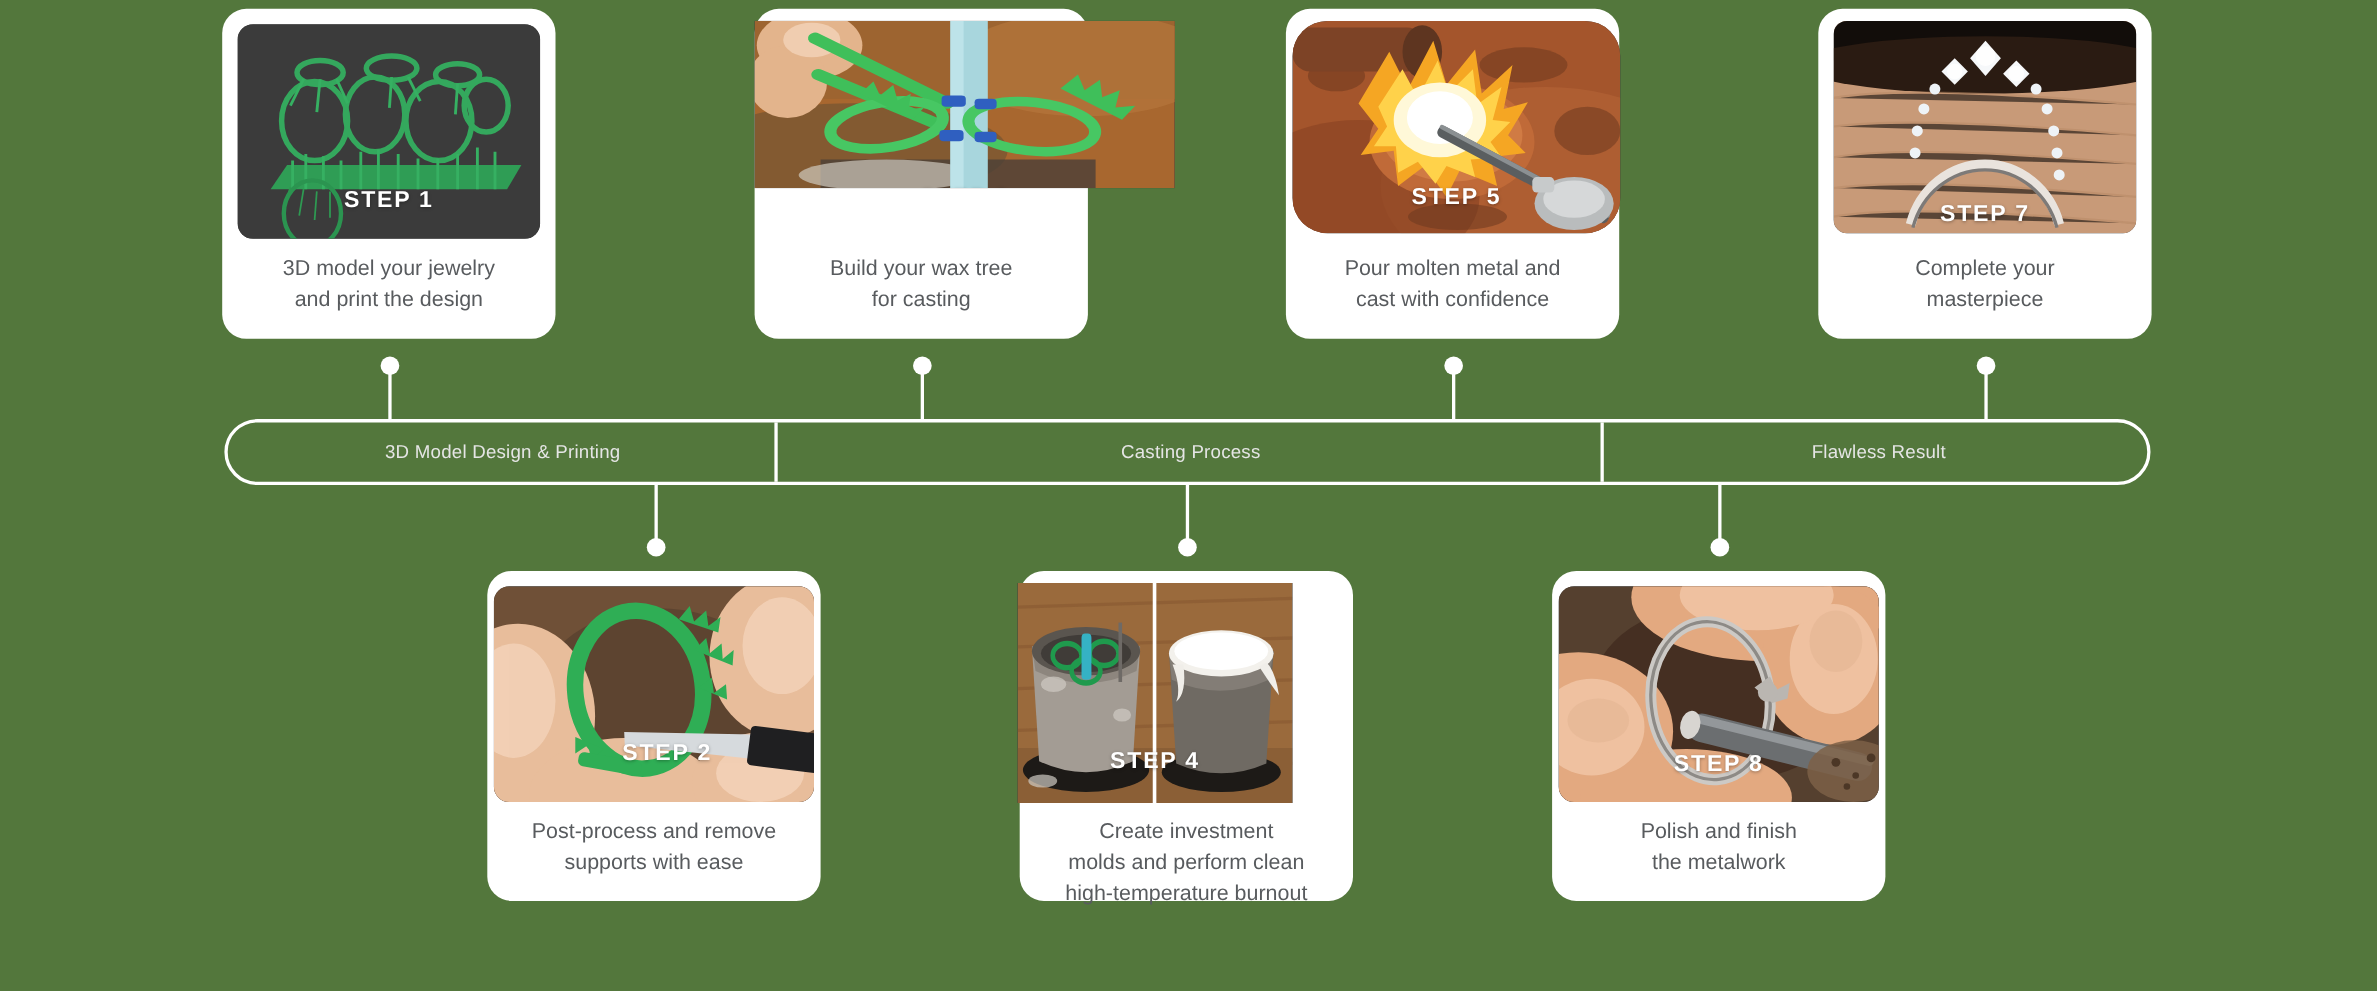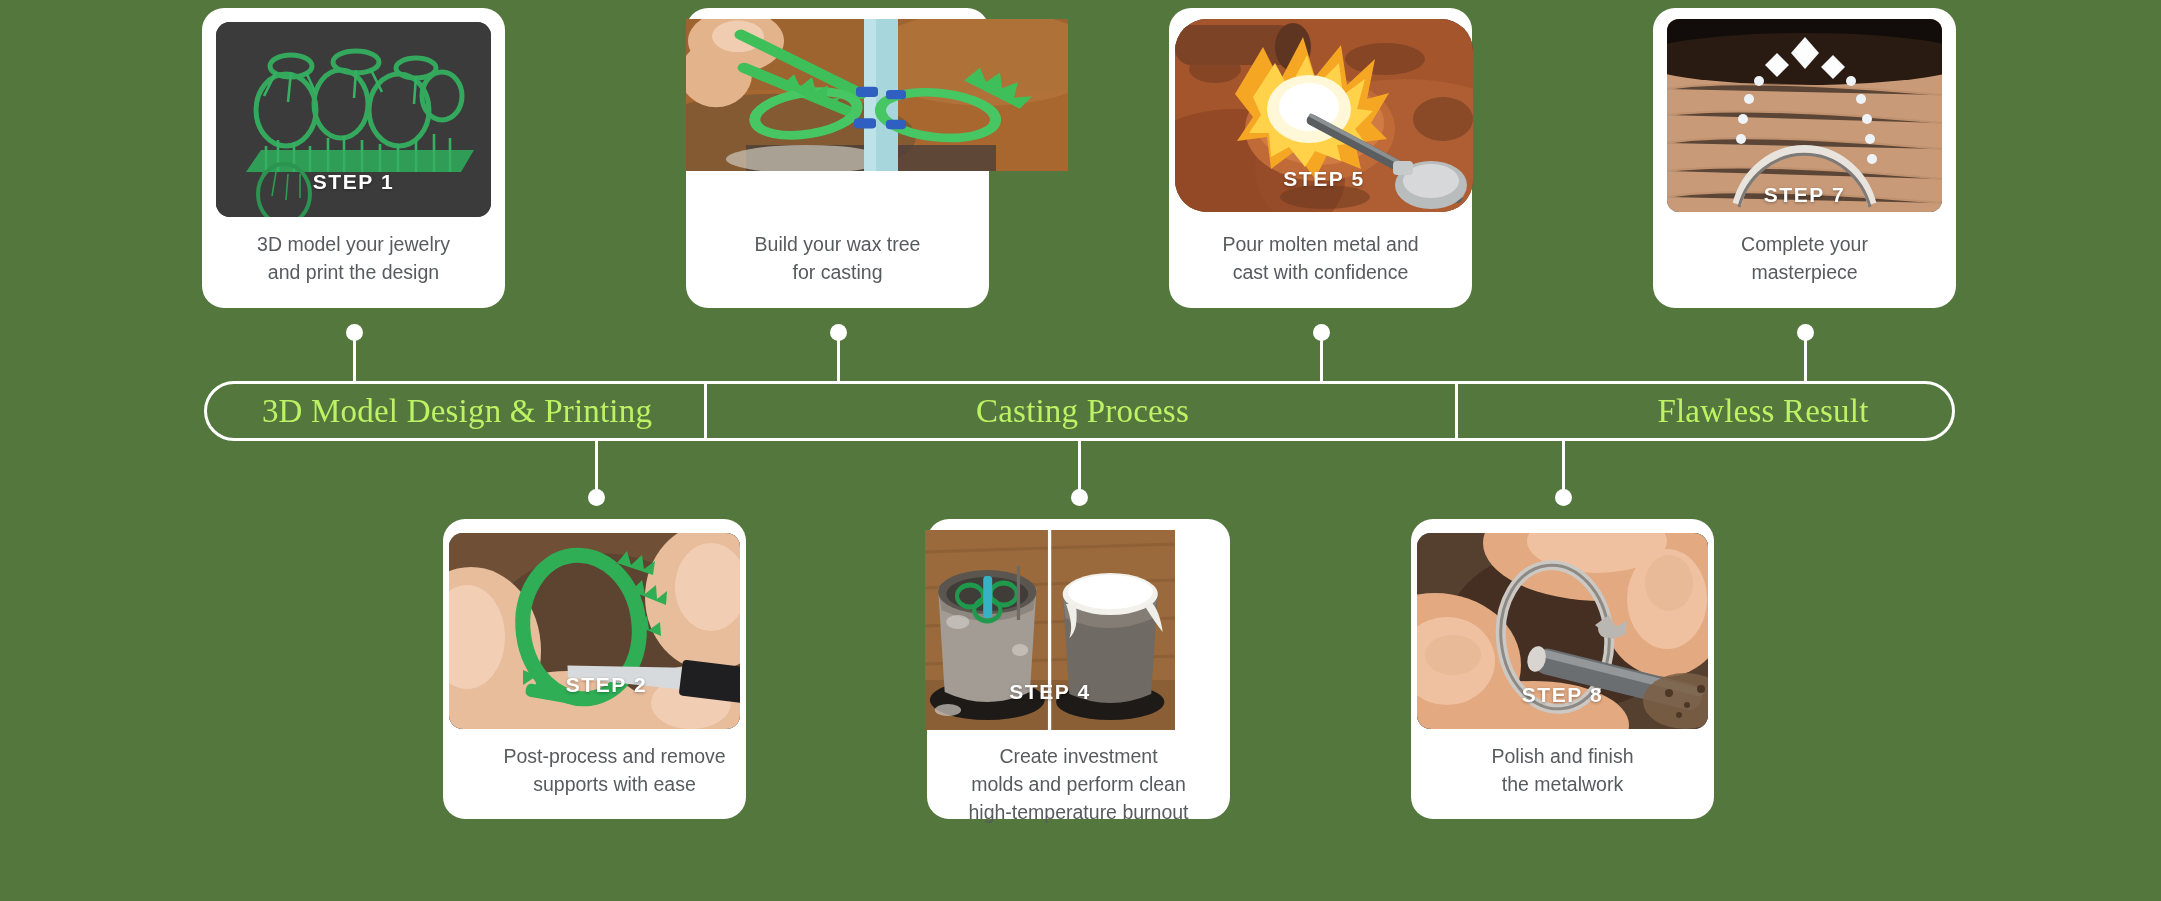--- a/index.html
+++ b/index.html
@@ -76,23 +76,23 @@
   .phase-seg {
     position: absolute;
     top: 0;
     height: 100%;
     display: flex;
     align-items: center;
     justify-content: center;
     box-sizing: border-box;
   }
   .phase-seg .phase-label {
-    color: #bef264;
-    font-size: 33px;
-    font-family: Liberation Serif, serif;
+    color: #e5e5e5;
+    font-size: 17px;
+    font-family: Liberation Sans, sans-serif;
     letter-spacing: 0.2px;
     white-space: nowrap;
   }
   .phase-divider {
     position: absolute;
     top: 0;
     width: 3px;
     height: 100%;
     background: #ffffff;
   }
@@ -294,21 +294,21 @@
 
   <div id="phase-bar">
     <div class="phase-seg" style="left:0; width:500px;">
       <span class="phase-label">3D Model Design &amp; Printing</span>
     </div>
     <div class="phase-divider" style="left:497px;"></div>
     <div class="phase-seg" style="left:500px; width:751px;">
       <span class="phase-label">Casting Process</span>
     </div>
     <div class="phase-divider" style="left:1248px;"></div>
-    <div class="phase-seg" style="left:1306px; width:500px;">
+    <div class="phase-seg" style="left:1251px; width:500px;">
       <span class="phase-label">Flawless Result</span>
     </div>
   </div>
 
   <div class="conn-line" style="left:353px; top:331px; height:52px;"></div>
   <div class="conn-dot" style="left:346px; top:324px;"></div>
 
   <div class="conn-line" style="left:837px; top:331px; height:52px;"></div>
   <div class="conn-dot" style="left:830px; top:324px;"></div>
 
@@ -354,21 +354,21 @@
           <rect x="78" y="150" width="58" height="13" rx="5" fill="#2fae55" transform="rotate(10 78 150)"></rect>
           <g transform="rotate(7 180 140)">
             <polygon points="118,140 235,128 238,150 120,152" fill="#d6dadd"></polygon>
             <rect x="232" y="120" width="74" height="36" rx="4" fill="#1f1f21"></rect>
             <rect x="300" y="116" width="28" height="44" rx="6" fill="#c9cdd0"></rect>
           </g>
         </svg>
       </div>
       <div class="step-badge" style="top:140px;padding-left:12px;">STEP 2</div>
     </div>
-    <div class="card-caption" style="top:223px;padding-left:20px;">Post-process and remove
+    <div class="card-caption" style="top:223px;">Post-process and remove
 supports with ease</div>
   </div>
 
   <div class="card" style="left:927px; top:519px; width:303px; height:300px;">
     <div class="card-photo" style="left:-2px; top:11px; width:250px; height:200px;">
       <div class="ph">
         <svg viewBox="0 0 305 200" preserveAspectRatio="none">
           <rect width="305" height="200" fill="#9a6a3c"></rect>
           <g stroke="#8a5c33" stroke-width="3" opacity="0.7">
             <line x1="0" y1="22" x2="305" y2="14"></line>

